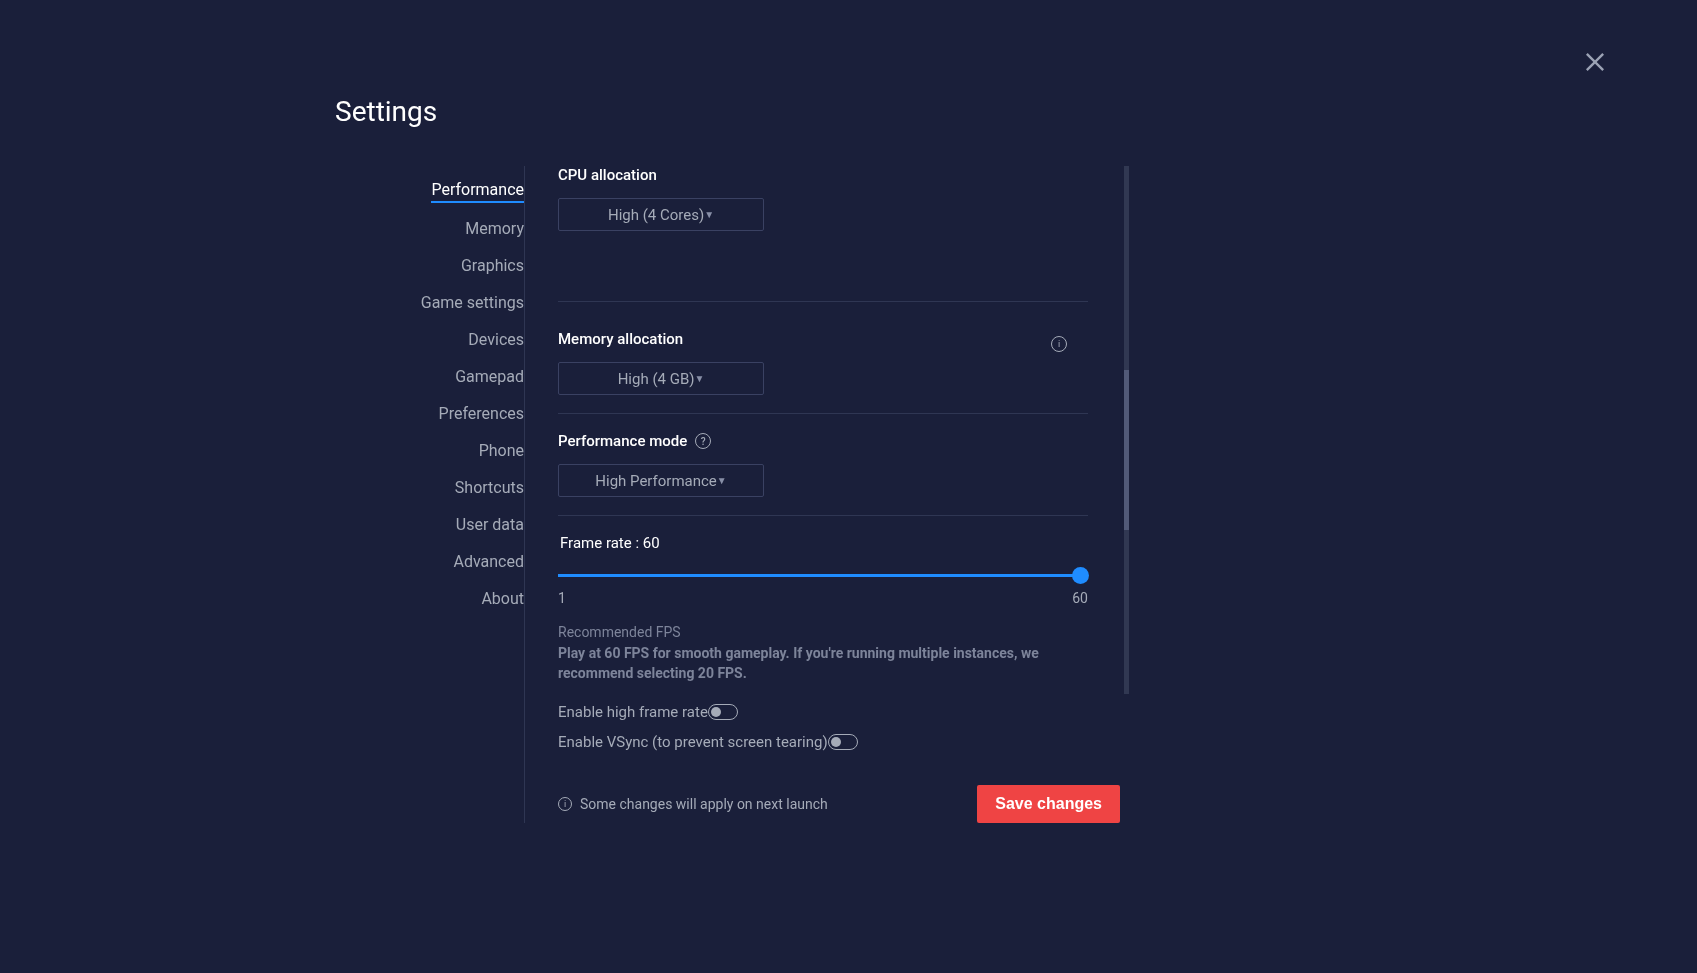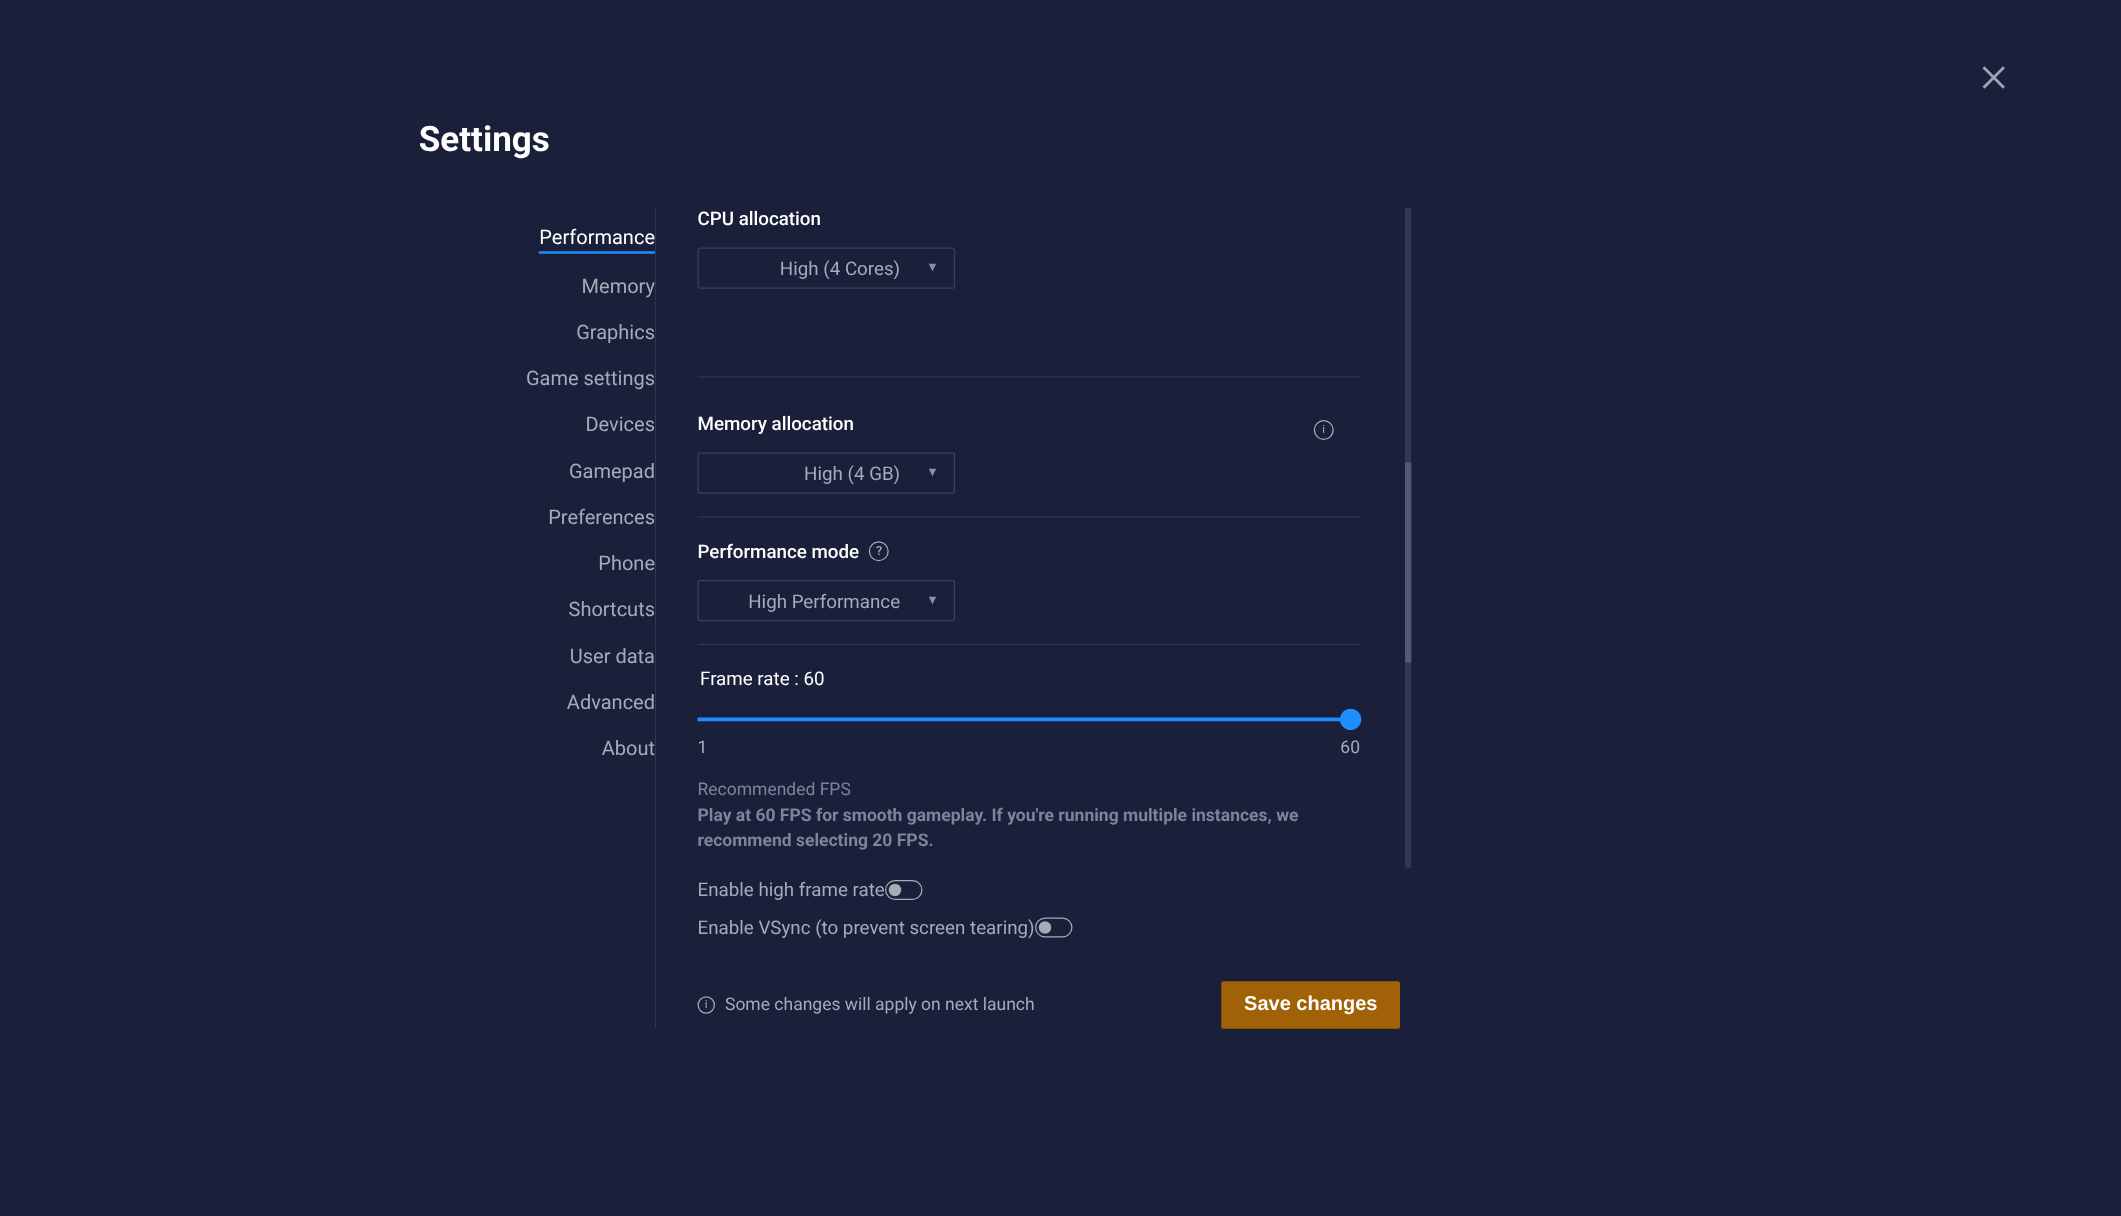--- a/index.html
+++ b/index.html
@@ -30,21 +30,21 @@
     }
     .settings-container {
       position: absolute;
       top: 95px;
       left: 335px;
       width: 790px;
     }
     .page-title {
       color: #ffffff;
       font-size: 28px;
-      font-weight: 700;
+      font-weight: 400;
       margin-bottom: 38px;
     }
     .settings-body {
       display: flex;
     }
     .sidebar {
       width: 190px;
       border-right: 1px solid #2f3653;
       padding-top: 8px;
       text-align: right;
@@ -110,24 +110,23 @@
     .dropdown {
       width: 206px;
       height: 33px;
       background: transparent;
       border: 1px solid #3a4162;
       border-radius: 2px;
       color: #a5abb8;
       padding: 0 12px;
       display: flex;
       align-items: center;
-      justify-content: flex-end;
+      justify-content: center;
       cursor: pointer;
       font-size: 15px;
-      gap: 21px;
     }
     .dropdown-arrow {
       font-size: 10px;
       color: #888fa7;
     }
     .section {
       padding-bottom: 30px;
     }
     .divider {
       height: 1px;
@@ -250,21 +249,21 @@
       width: 14px;
       height: 14px;
       border: 1.5px solid #a5abb8;
       border-radius: 50%;
       display: inline-flex;
       align-items: center;
       justify-content: center;
       font-size: 9px;
     }
     .save-btn {
-      background: #a16207;
+      background: #ef4444;
       color: #ffffff;
       border: none;
       padding: 10px 18px;
       font-size: 16px;
       font-weight: 600;
       border-radius: 2px;
       cursor: pointer;
     }
   </style>
 </head>

